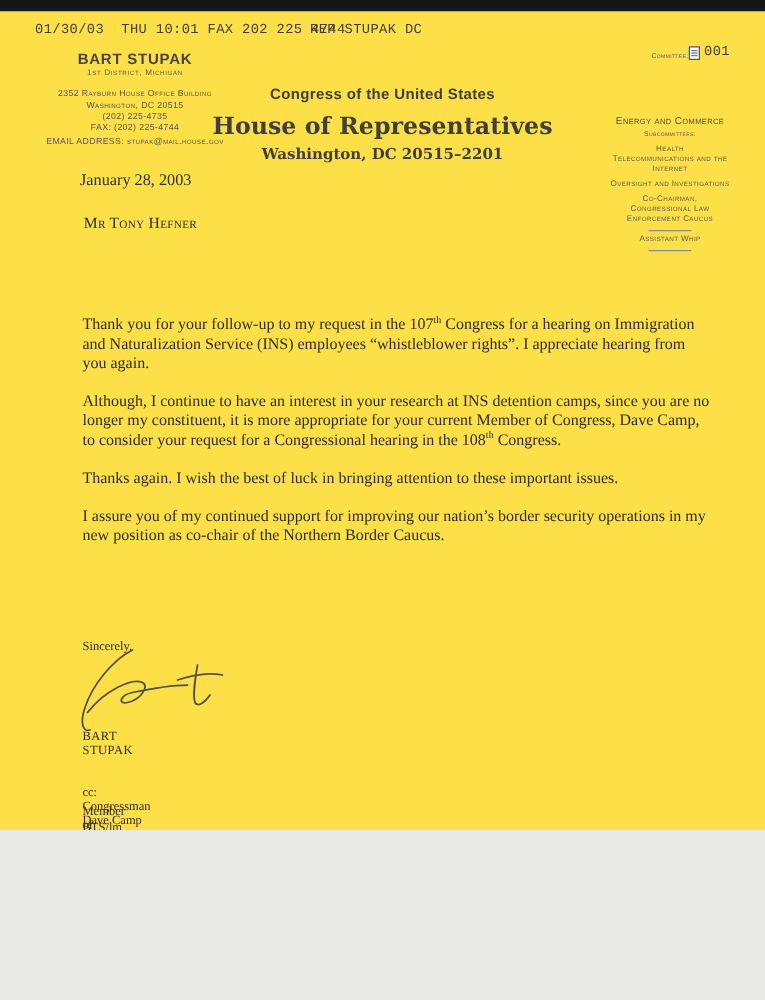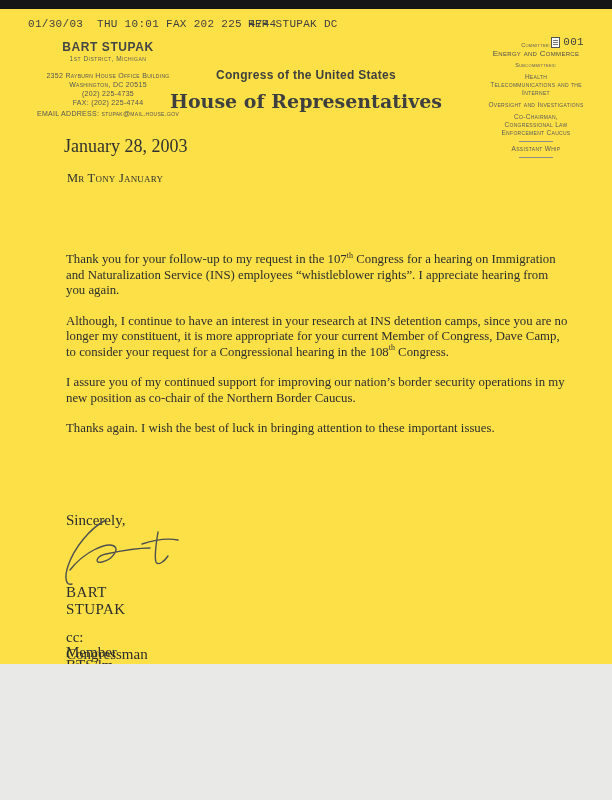--- a/index.html
+++ b/index.html
@@ -35,34 +35,34 @@
   .lh-title { font-family:Liberation Sans, sans-serif; font-weight:bold; font-size:12px; letter-spacing:0.3px; }
   .lh-sub { font-family:"DejaVu Serif", serif; font-weight:bold; font-size:19px; margin-top:8px; }
   .lh-city { font-family:"DejaVu Serif", serif; font-weight:bold; font-size:12px; margin-top:4px; }
 
   .lh-right {
     position:absolute; left:468px; top:42px; width:136px; text-align:center;
     font-family:"Liberation Sans", sans-serif; font-variant:small-caps;
     color:#5a5a5a; letter-spacing:0.3px;
   }
   .lh-right .lbl { font-size:5.5px; line-height:7px; }
-  .lh-right .big { font-size:8px; line-height:10px; margin-bottom:3px; color:#4e4e4e; }
+  .lh-right .big { font-size:8px; line-height:10px; margin-bottom:3px; color:#4e4e4e;margin-top:43px; }
   .lh-right .itm { font-size:6.5px; line-height:8px; }
   .lh-right .grp { margin-top:4px; }
   .divider { width:34px; height:1px; background:#8d8d8d; margin:4px auto 3px auto; }
 
-  .date-line { position:absolute; left:64px; top:136px; font-size:18px; color:#303030; }
+  .date-line { position:absolute; left:64px; top:136px; font-size:13px; color:#303030; }
 
   .recipient { position:absolute; left:67px; top:170px; font-size:12.5px; font-variant:small-caps; line-height:17px; color:#303030; letter-spacing:0.2px; }
 
   .letter-body { position:absolute; left:66px; top:252px; width:504px; font-size:12.8px; line-height:15.5px; color:#2d2d2d; }
   .letter-body p { margin-bottom:15px; }
   .letter-body sup { font-size:8px; vertical-align:super; line-height:0;margin-top:38px; }
 
-  .closing { position:absolute; left:66px; top:512px; font-size:15px; color:#2d2d2d; }
+  .closing { position:absolute; left:66px; top:512px; font-size:10px; color:#2d2d2d; }
   .sig-svg { position:absolute; left:-12px; top:6px; }
   .signer-name { position:absolute; left:0; top:72px; letter-spacing:0.4px; }
   .signer-title { position:absolute; left:0; top:88px;margin-top:44px; }
   .cc-line { position:absolute; left:0; top:117px; }
   .initials { position:absolute; left:0; top:145px; }
 
   
   .footer { position:absolute; left:0; top:714px; width:612px; font-family:"Liberation Sans", sans-serif; color:#5f5f5f; }
   .reply-label { position:absolute; left:36px; top:6px; font-size:6.5px; font-variant:small-caps; letter-spacing:0.4px; }
   .offices { position:absolute; left:28px; top:22px; width:566px; display:flex; justify-content:space-between; }
@@ -96,20 +96,21 @@
       <div>Washington, DC 20515</div>
       <div>(202) 225-4735</div>
       <div>FAX: (202) 225-4744</div>
     </div>
     <div class="lh-email">EMAIL ADDRESS: stupak@mail.house.gov</div>
   </div>
 
   <div class="lh-center">
     <div class="lh-title">Congress of the United States</div>
     <div class="lh-sub">House of Representatives</div>
+    <div class="lh-city">Washington, DC 20515–2201</div>
   </div>
 
   <div class="lh-right">
     <div class="lbl">Committee:</div>
     <div class="big">Energy and Commerce</div>
     <div class="lbl">Subcommittees:</div>
     <div class="itm grp">Health</div>
     <div class="itm">Telecommunications and the</div>
     <div class="itm">Internet</div>
     <div class="itm grp">Oversight and Investigations</div>
@@ -117,28 +118,28 @@
     <div class="itm">Congressional Law</div>
     <div class="itm">Enforcement Caucus</div>
     <div class="divider"></div>
     <div class="itm">Assistant Whip</div>
     <div class="divider"></div>
   </div>
 
   <div class="date-line">January 28, 2003</div>
 
   <div class="recipient">
-    <div>Mr Tony January</div>
+    <div>Mr Tony Hefner</div>
   </div>
 
   <div class="letter-body">
     <p><span>Thank you for your follow-up to my request in the 107</span><sup>th</sup><span> Congress for a hearing on Immigration and Naturalization Service (INS) employees “whistleblower rights”.  I appreciate hearing from you again.</span></p>
     <p><span>Although, I continue to have an interest in your research at INS detention camps, since you are no longer my constituent, it is more appropriate for your current Member of Congress, Dave Camp, to consider your request for a Congressional hearing in the 108</span><sup>th</sup><span> Congress.</span></p>
+    <p>Thanks again. I wish the best of luck in bringing attention to these important issues.</p>
     <p>I assure you of my continued support for improving our nation’s border security operations in my new position as co-chair of the Northern Border Caucus.</p>
-    <p>Thanks again. I wish the best of luck in bringing attention to these important issues.</p>
   </div>
 
   <div class="closing">
     <div>Sincerely,</div>
     <svg class="sig-svg" width="180" height="75" viewBox="0 0 180 75">
       <g fill="none" stroke="#4f4f4f" stroke-width="1.4" stroke-linecap="round">
         <path d="M52,2 C36,10 20,30 14,48 C10,60 12,68 18,66"></path>
         <path d="M16,52 C30,34 52,24 60,28 C66,31 58,42 48,44 C40,46 42,38 52,36 C66,33 84,30 96,30"></path>
         <path d="M104,14 C102,26 100,38 102,44 C104,48 110,44 114,38"></path>
         <path d="M88,26 C100,22 114,20 124,22"></path>

